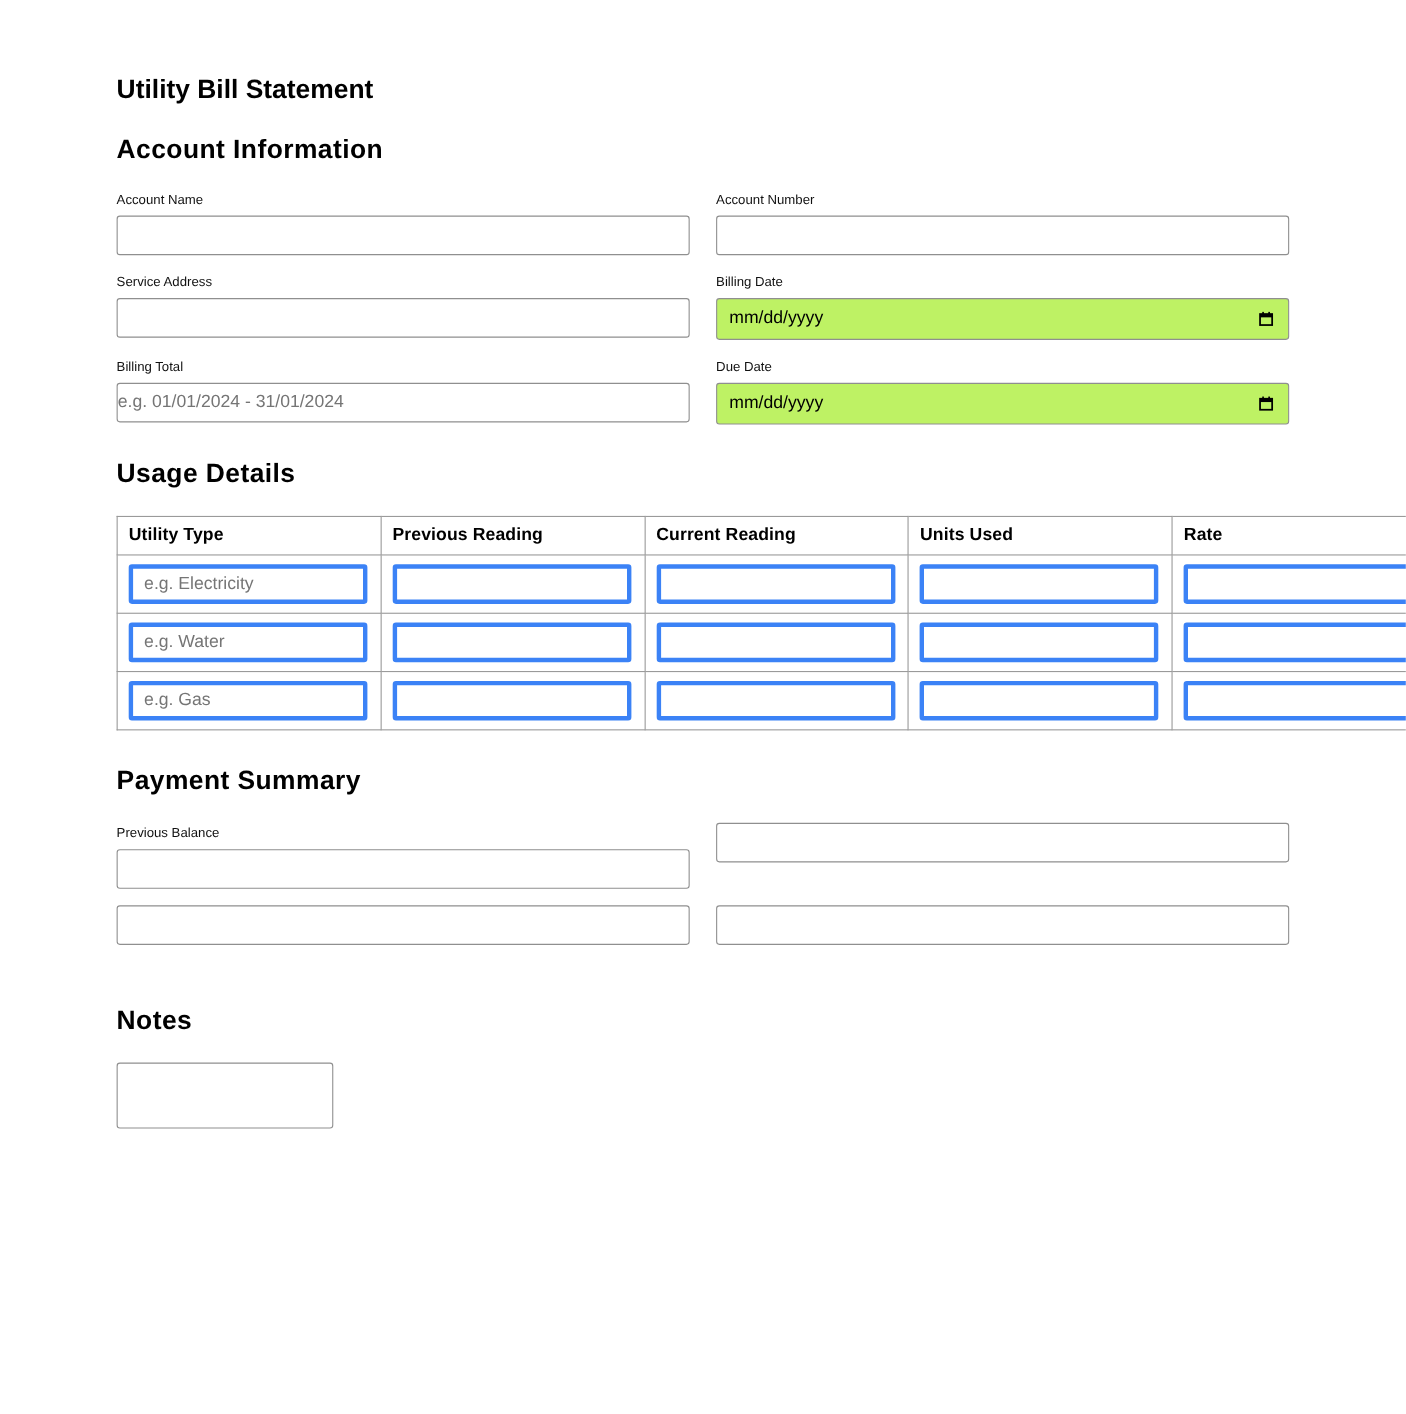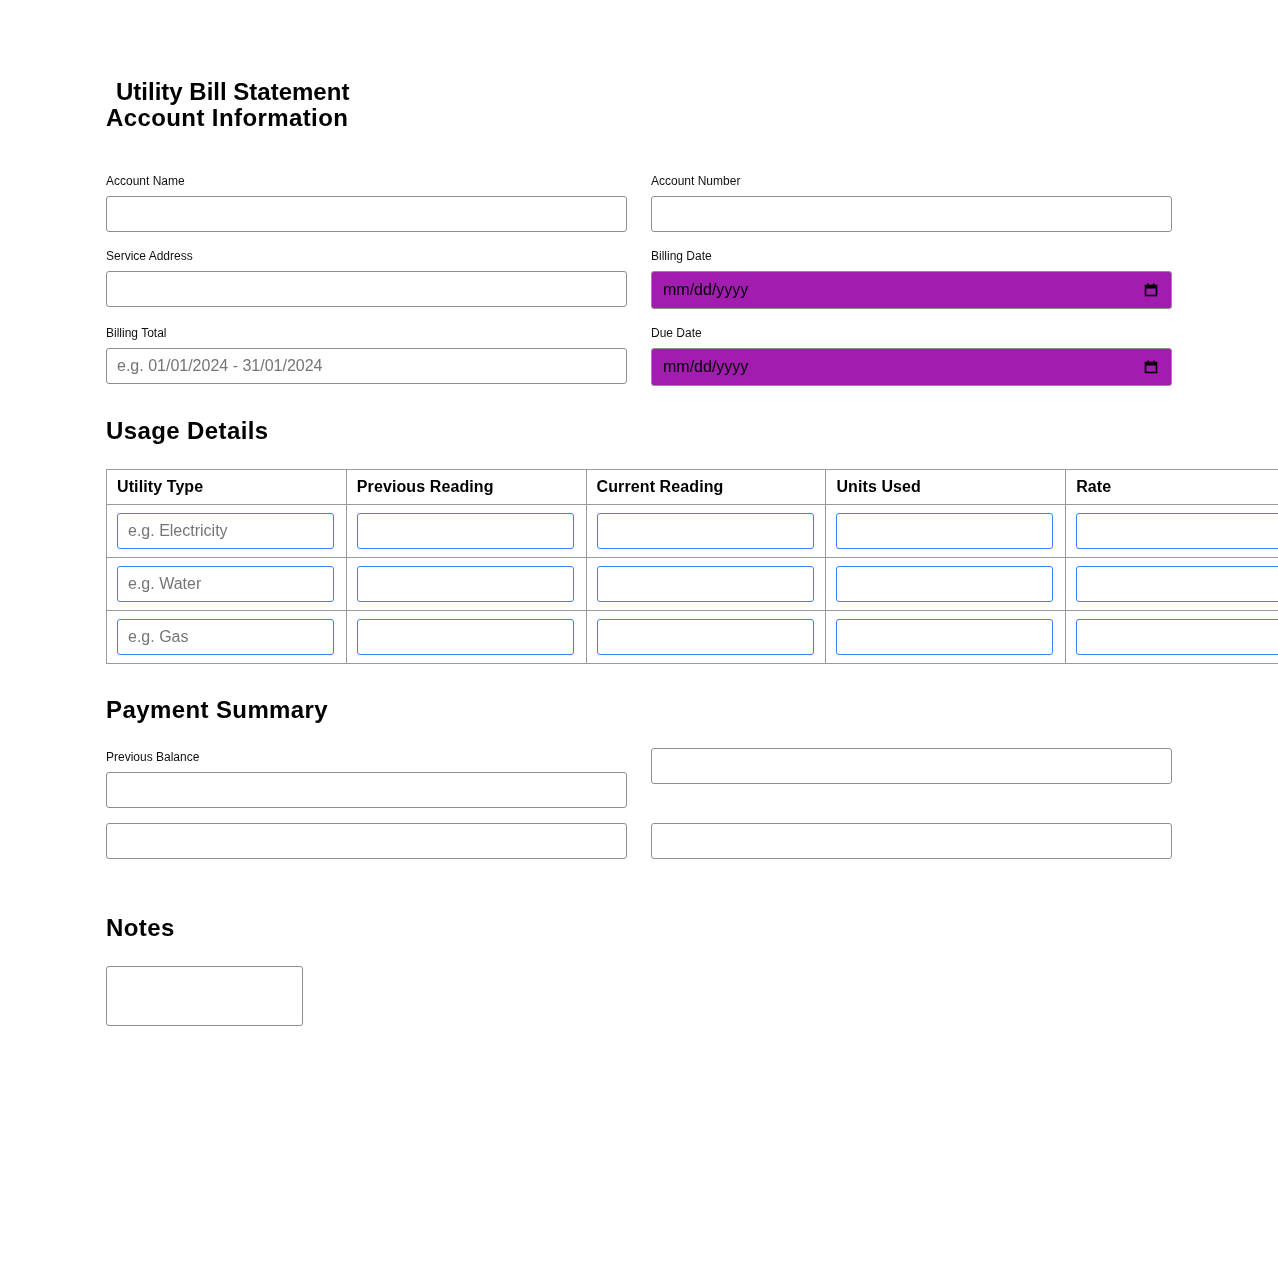--- a/index.html
+++ b/index.html
@@ -15,21 +15,21 @@
     .page {
       position: absolute;
       left: 106px;
       top: 0;
       width: 1172px;
     }
     h1.title {
       position: absolute;
       top: 67px;
       left: 0;
-      margin: 10px;
+      margin: 0;
       font-size: 24px;
       font-weight: bold;
       line-height: 30px;
     }
     h2.section {
       position: absolute;
       left: 0;
       margin: 0;
       font-size: 24px;
       font-weight: bold;
@@ -46,34 +46,34 @@
       line-height: 18px;
       margin-bottom: 6px;
       color: #111;
     }
     .field input {
       display: block;
       width: 521px;
       height: 36px;
       border: 1px solid #8f8f8f;
       border-radius: 3px;
-      padding: 0 10px;
+      padding: 0 0;
       font-family: "Liberation Sans", sans-serif;
       font-size: 16px;
       color: #000;
       background: #fff;
       outline: none;
     }
     .field input::placeholder { color: #757575; }
     .date-input {
       width: 521px;
       height: 38px;
       border: 1px solid #8f8f8f;
       border-radius: 3px;
-      background: #a21caf;
+      background: #bef264;
       position: relative;
       display: flex;
       align-items: center;
       padding: 0 11px;
       font-size: 16px;
       color: #000;
     }
     .date-input .cal {
       position: absolute;
       right: 13px;
@@ -99,21 +99,21 @@
       font-size: 16px;
       font-weight: bold;
       letter-spacing: 0.1px;
     }
     table.usage td {
       height: 53px;
     }
     table.usage td input {
       width: 217px;
       height: 36px;
-      border: 1px solid #3b82f6;
+      border: 4px solid #3b82f6;
       border-radius: 3px;
       padding: 0 10px;
       font-family: "Liberation Sans", sans-serif;
       font-size: 16px;
       background: #fff;
       outline: none;
     }
     table.usage td input::placeholder { color: #757575; }
     textarea.notes {
       position: absolute;
@@ -129,21 +129,21 @@
       outline: none;
     }
   </style>
 </head>
 <body>
 
 <div class="page">
 
   <h1 class="title">Utility Bill Statement</h1>
 
-  <h2 class="section" style="top:103px;">Account Information</h2>
+  <h2 class="section" style="top:122px;">Account Information</h2>
 
   <div class="field" style="top:172px; left:0;">
     <label>Account Name</label>
     <input type="text" value="" style="">
   </div>
 
   <div class="field" style="top:172px; left:545px;">
     <label>Account Number</label>
     <input type="text" value="" style="">
   </div>

